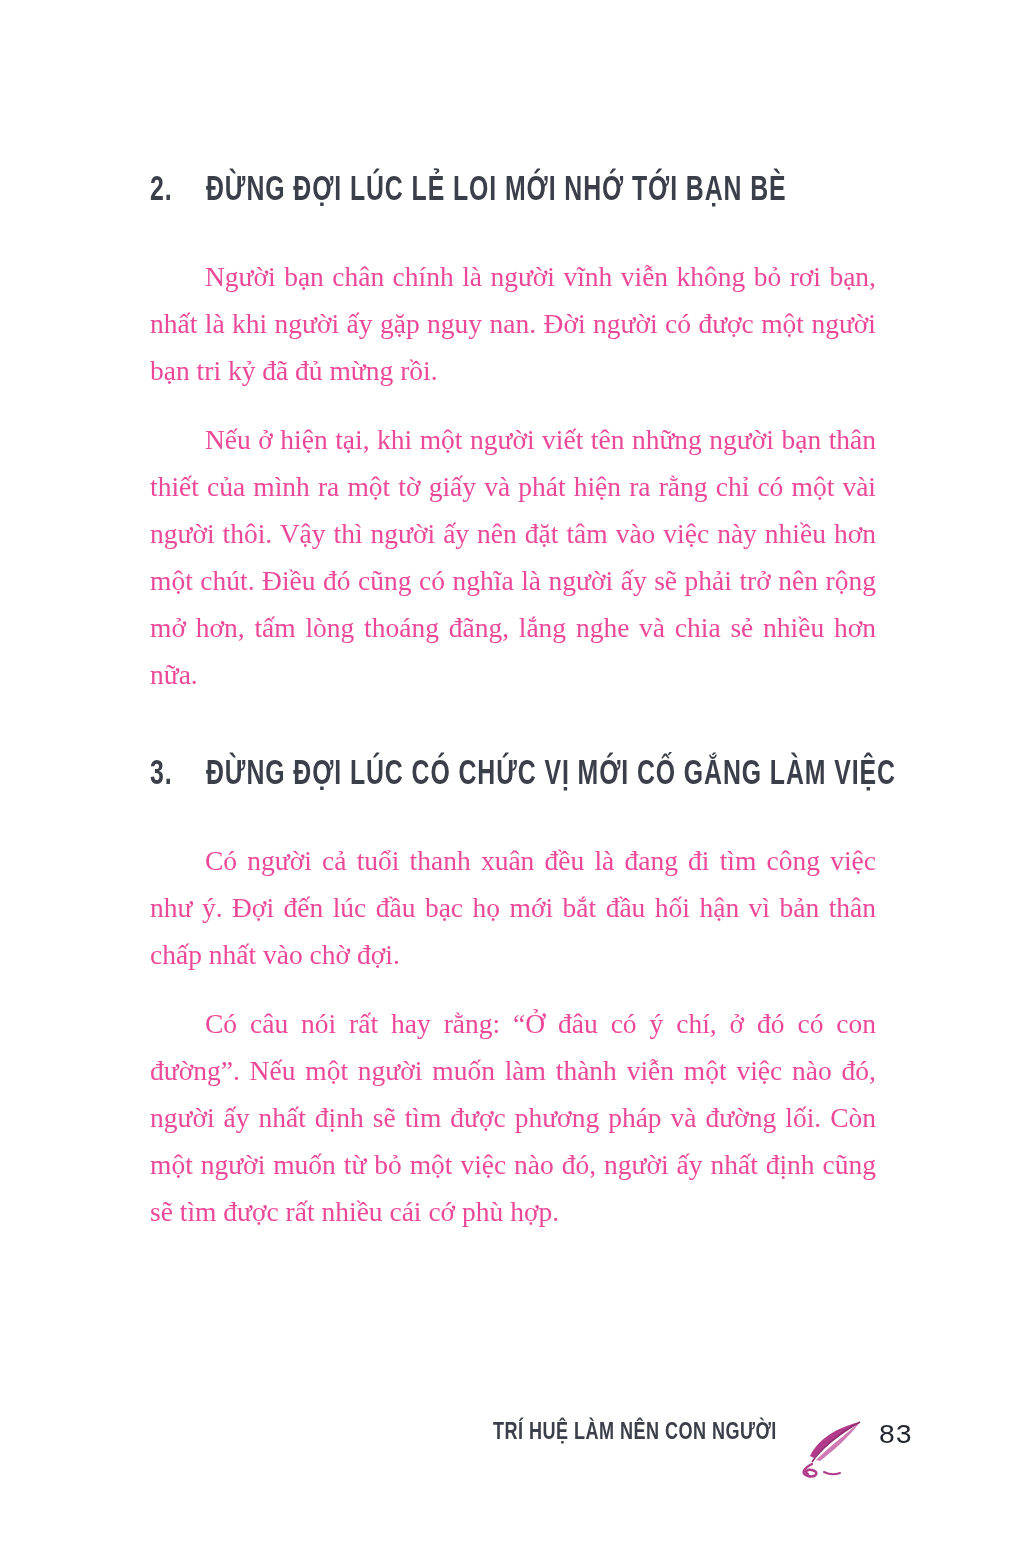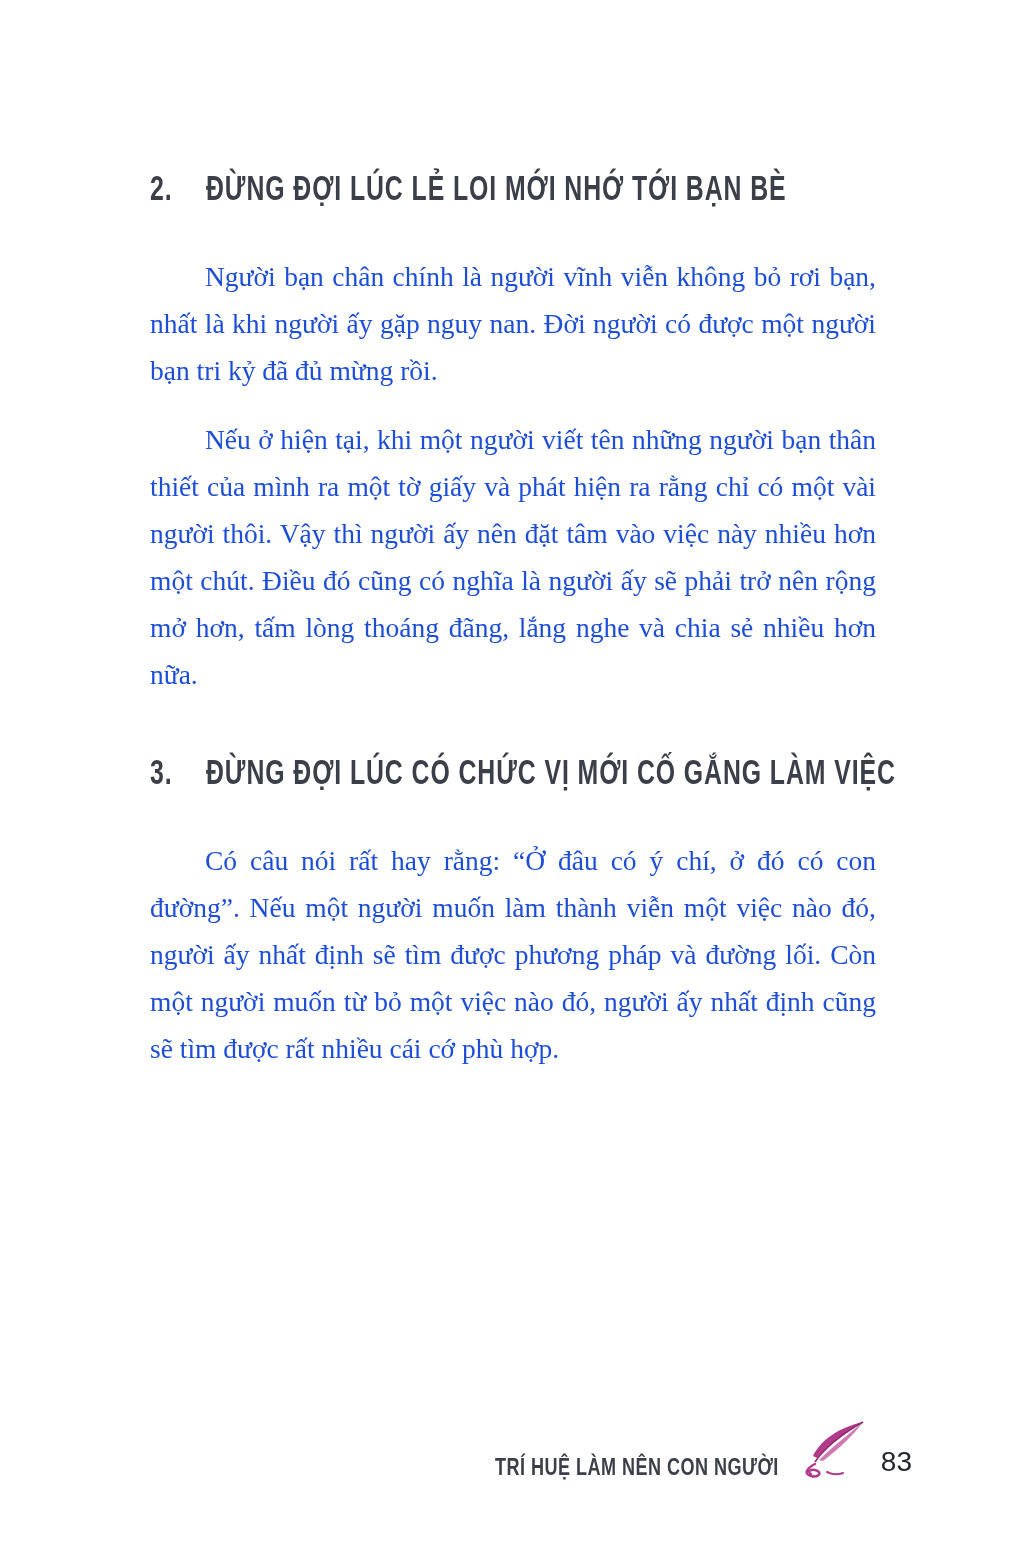--- a/index.html
+++ b/index.html
@@ -40,50 +40,50 @@
     transform-origin: left bottom;
     white-space: nowrap;
   }
   .section-heading .num { min-width: 30px; }
   .body-para {
     font-size: 27.5px;
     line-height: 47px;
     text-align: justify;
     text-indent: 55px;
     margin: 0 0 22px 0;
-    color: #1d4ed8;
+    color: #ec4899;
   }
   .section-2 .body-para:last-child { margin-bottom: 12px; }
   .heading-3 { margin-top: 64px; }
   .footer {
     position: absolute;
     right: 112px;
     top: 1420px;
     display: flex;
-    align-items: flex-end;
+    align-items: flex-start;
     gap: 14px;
   }
   .footer-title {
     font-family: "Liberation Sans", sans-serif;
     font-weight: 700;
     font-size: 19px;
     letter-spacing: 0.5px;
     color: #3b3f49;
     display: inline-block;
     transform: scale(0.95, 1.25);
     transform-origin: right center;
     white-space: nowrap;
   }
   .feather-wrap {
     width: 74px;
     height: 58px;
     display: inline-block;
   }
   .page-number {
-    font-family: Liberation Sans, sans-serif;
+    font-family: Liberation Mono, monospace;
     font-size: 28px;
     color: #232730;
   }
 </style>
 </head>
 <body>
 
 <div class="page">
 
   <div class="content">
@@ -95,20 +95,21 @@
       </div>
       <p class="body-para">Người bạn chân chính là người vĩnh viễn không bỏ rơi bạn, nhất là khi người ấy gặp nguy nan. Đời người có được một người bạn tri kỷ đã đủ mừng rồi.</p>
       <p class="body-para">Nếu ở hiện tại, khi một người viết tên những người bạn thân thiết của mình ra một tờ giấy và phát hiện ra rằng chỉ có một vài người thôi. Vậy thì người ấy nên đặt tâm vào việc này nhiều hơn một chút. Điều đó cũng có nghĩa là người ấy sẽ phải trở nên rộng mở hơn, tấm lòng thoáng đãng, lắng nghe và chia sẻ nhiều hơn nữa.</p>
     </div>
 
     <div class="section section-3">
       <div class="section-heading heading-3">
         <span class="num">3.</span>
         <span class="title">ĐỪNG ĐỢI LÚC CÓ CHỨC VỊ MỚI CỐ GẮNG LÀM VIỆC</span>
       </div>
+      <p class="body-para">Có người cả tuổi thanh xuân đều là đang đi tìm công việc như ý. Đợi đến lúc đầu bạc họ mới bắt đầu hối hận vì bản thân chấp nhất vào chờ đợi.</p>
       <p class="body-para">Có câu nói rất hay rằng: “Ở đâu có ý chí, ở đó có con đường”. Nếu một người muốn làm thành viễn một việc nào đó, người ấy nhất định sẽ tìm được phương pháp và đường lối. Còn một người muốn từ bỏ một việc nào đó, người ấy nhất định cũng sẽ tìm được rất nhiều cái cớ phù hợp.</p>
     </div>
 
   </div>
 
   <div class="footer">
     <span class="footer-title">TRÍ HUỆ LÀM NÊN CON NGƯỜI</span>
     <span class="feather-wrap">
       <svg viewBox="0 0 74 58" width="74" height="58" aria-hidden="true">
 

